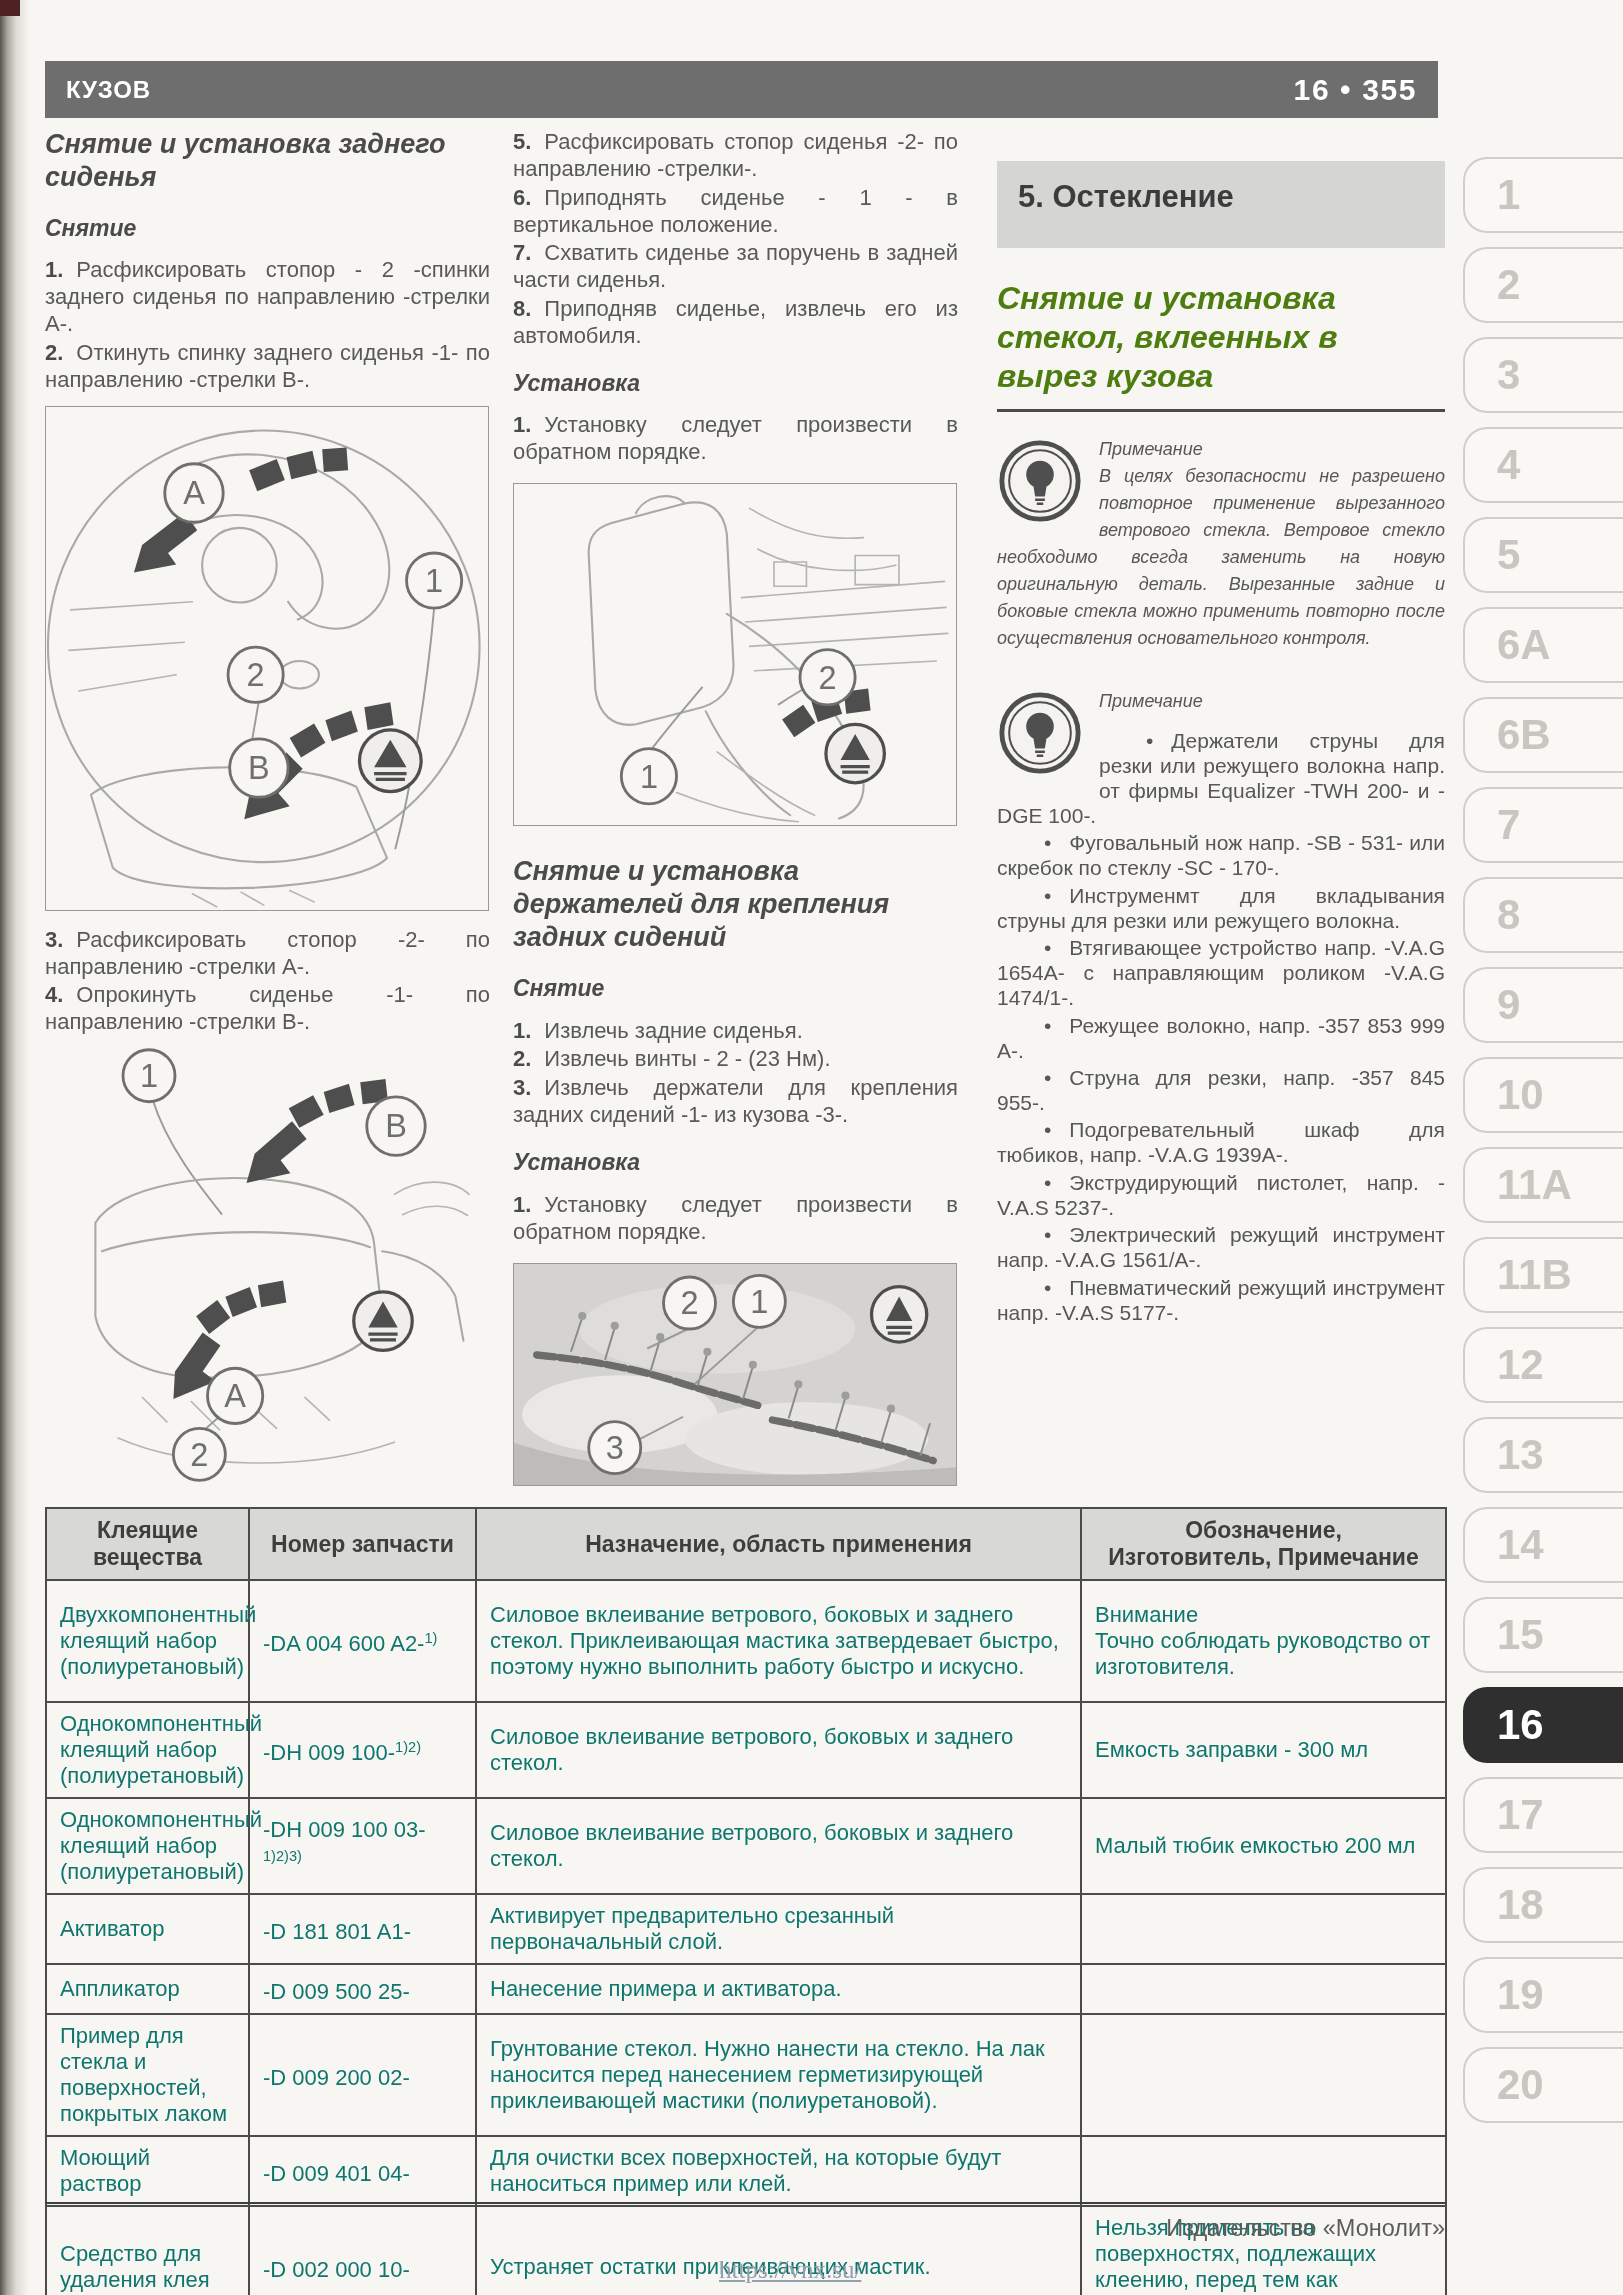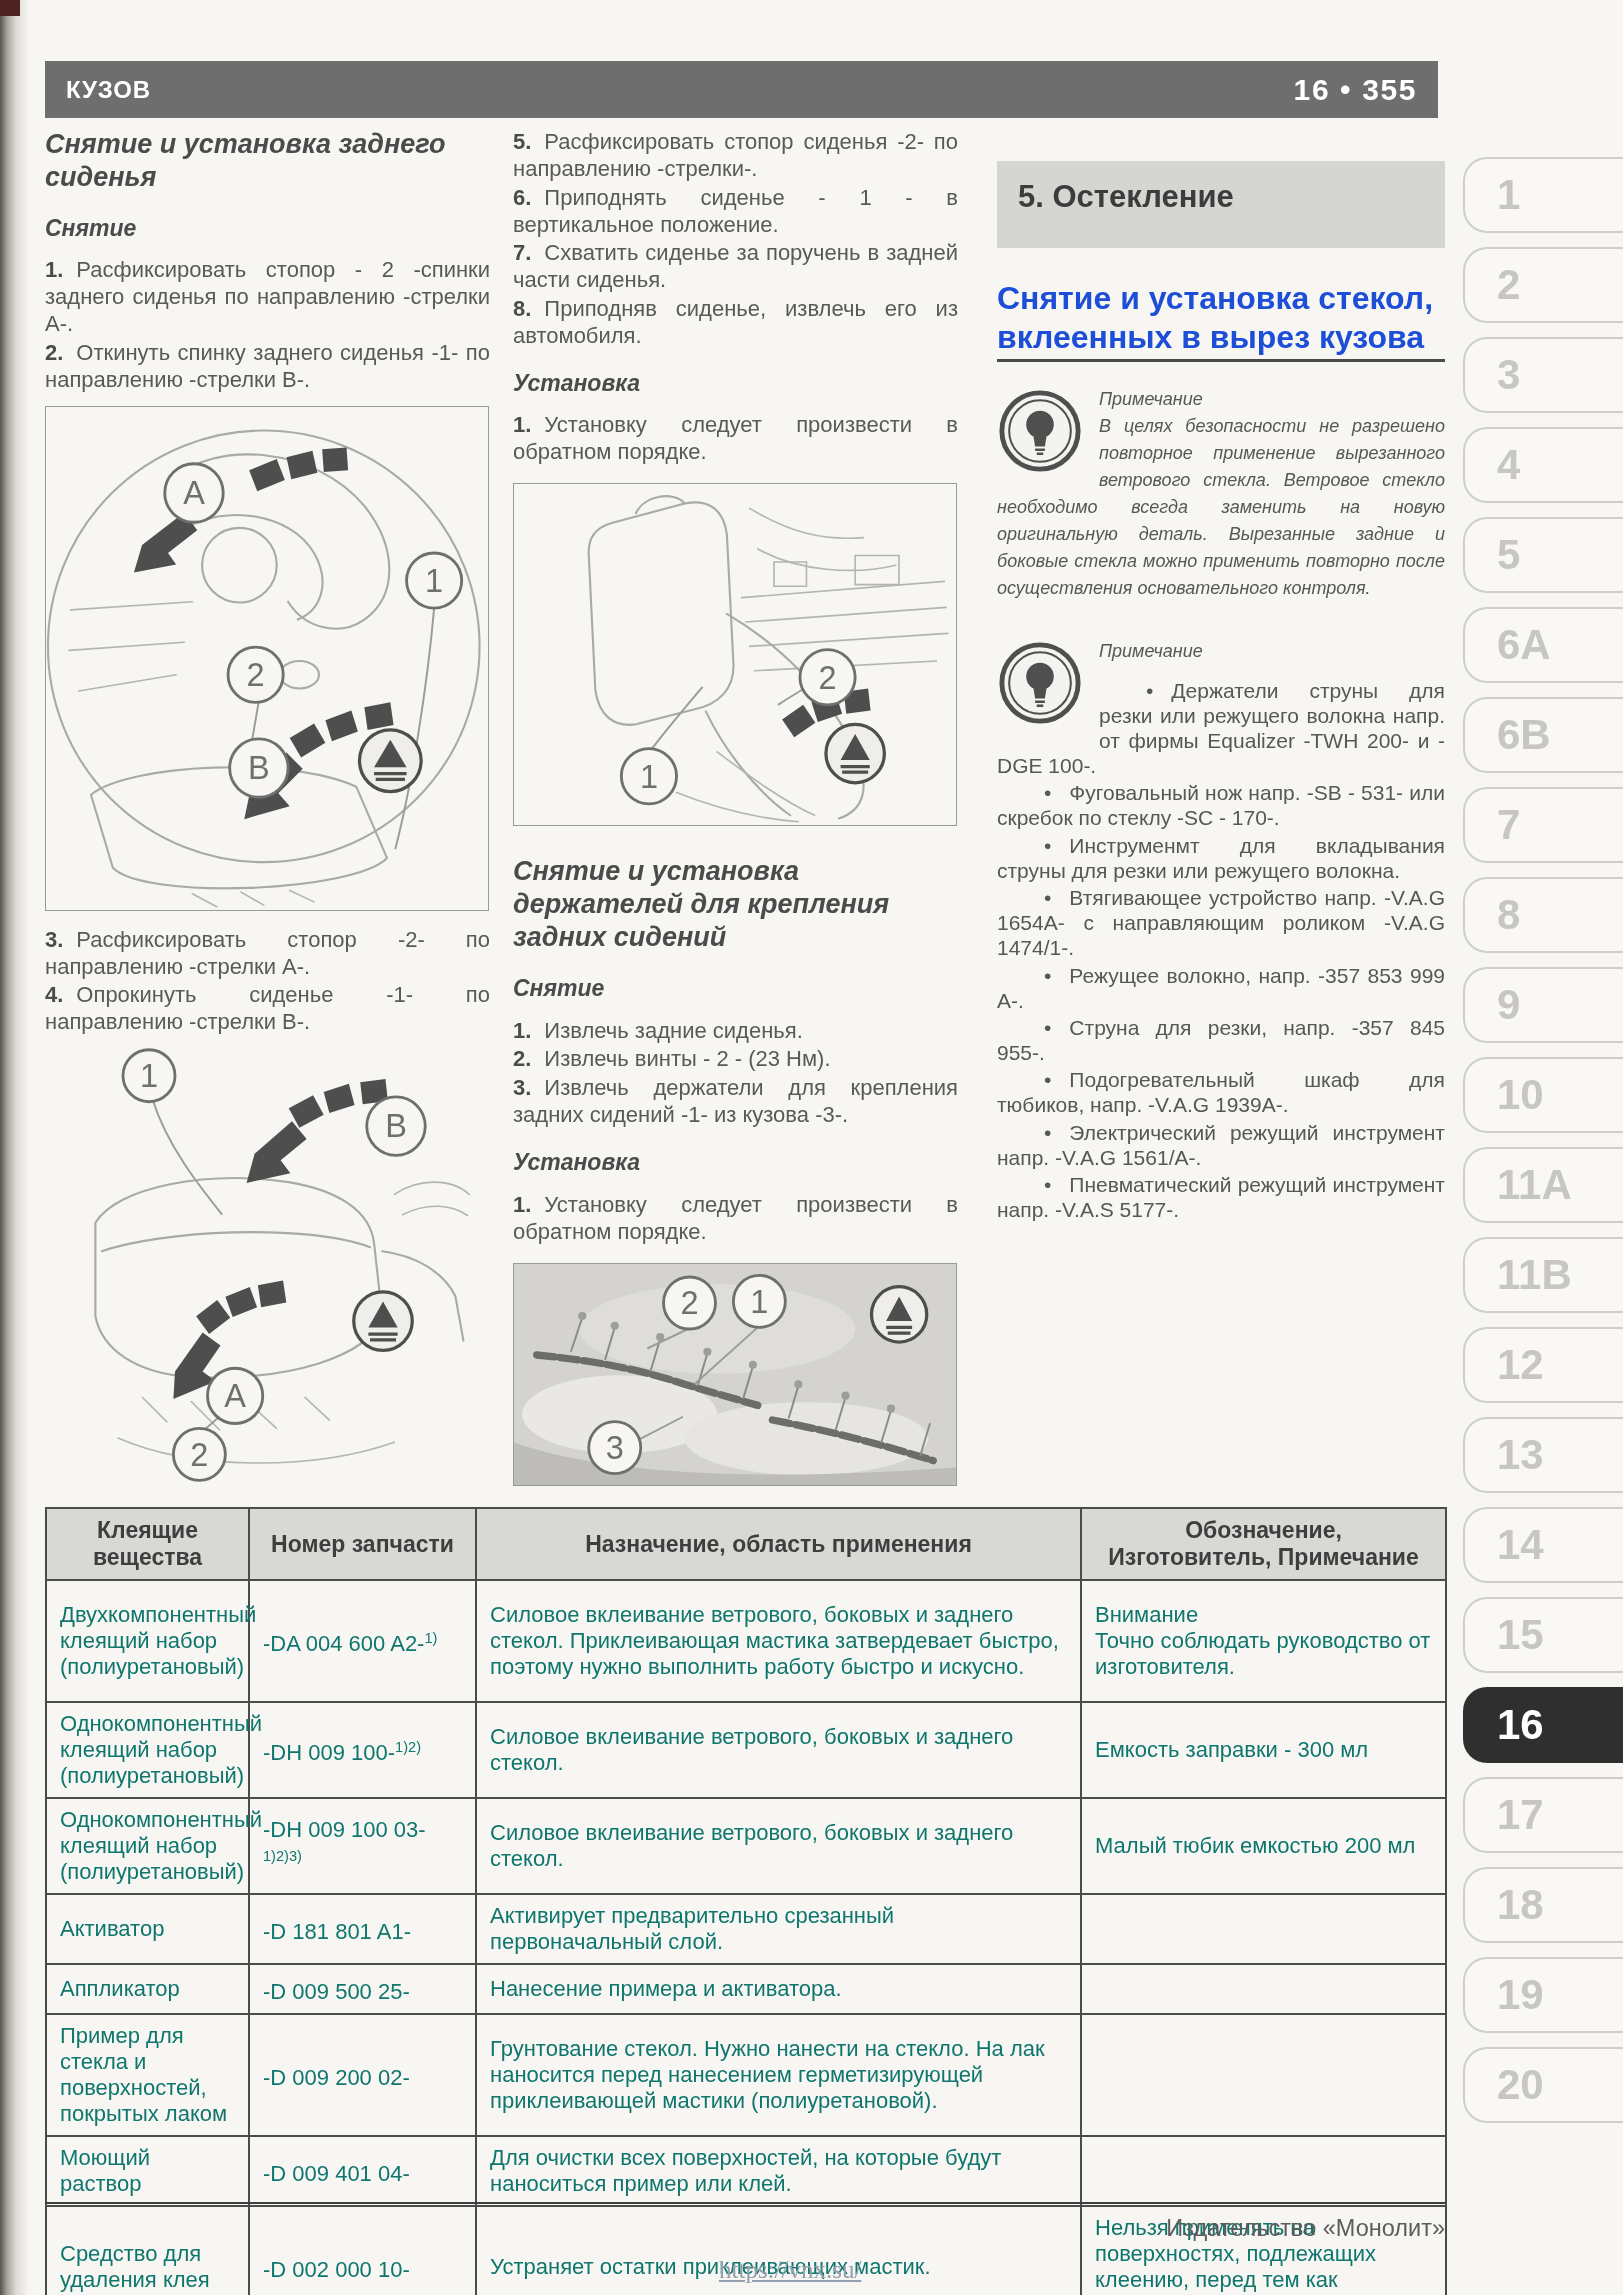--- a/index.html
+++ b/index.html
@@ -28,22 +28,22 @@
   .step{font-size:22px;line-height:27px;text-align:justify;margin:0 0 1.6px 0;color:#595959;}
   .step .sn{font-weight:bold;color:#4b4b4b;margin-right:13px;}
 
   .fig{border:1.6px solid #9a9a98;background:#f7f6f2;margin:13px 0 14.6px 0;overflow:hidden;}
   .fig.noborder{border:none;}
   .fig svg{display:block;}
 
   
   .secbox{background:#d5d5d2;color:#3c3c3c;font-size:31px;font-weight:bold;
           height:87px;box-sizing:border-box;padding:18px 0 0 21px;}
-  .h1r{font-size:32px;font-weight:bold;color:#1d4ed8;line-height:1.22;margin:31px 0 0 0;
-       padding-bottom:2px;border-bottom:3.2px solid #4a4a4a;}
+  .h1r{font-size:32px;font-weight:bold;color:#4d7c0f;line-height:1.22;margin:31px 0 0 0;
+       padding-bottom:13px;border-bottom:3.2px solid #4a4a4a;font-style:italic;}
   .note{margin-top:24px;font-style:italic;color:#575757;font-size:18px;line-height:27px;text-align:justify;}
   .note .ic{float:left;width:86px;height:86px;margin:1.6px 16px 4.9px 0;}
   .note .ttl{display:block;}
   .bullets{list-style:none;margin:13px 0 0 0;padding:0;color:#575757;
            font-size:21px;line-height:25px;}
   .bullets li{text-indent:47px;text-align:justify;margin:0 0 2.4px 0;}
   .bullets li::before{content:"•";padding-right:18px;font-style:normal;}
 
   
   .tblwrap{position:absolute;left:45px;top:1507px;width:1401px;}
@@ -294,20 +294,21 @@
     </div>
 
     <ul class="bullets">
       <li><span>Держатели струны для резки или режущего волокна напр. от фирмы Equalizer -TWH 200- и -DGE 100-.</span></li>
       <li><span>Фуговальный нож напр. -SB - 531- или скребок по стеклу -SC - 170-.</span></li>
       <li><span>Инструменмт для вкладывания струны для резки или режущего волокна.</span></li>
       <li><span>Втягивающее устройство напр. -V.A.G 1654A- с направляющим роликом -V.A.G 1474/1-.</span></li>
       <li><span>Режущее волокно, напр. -357 853 999 А-.</span></li>
       <li><span>Струна для резки, напр. -357 845 955-.</span></li>
       <li><span>Подогревательный шкаф для тюбиков, напр. -V.A.G 1939А-.</span></li>
+      <li><span>Экструдирующий пистолет, напр. -V.A.S 5237-.</span></li>
       <li><span>Электрический режущий инструмент напр. -V.A.G 1561/А-.</span></li>
       <li><span>Пневматический режущий инструмент напр. -V.A.S 5177-.</span></li>
     </ul>
   </div>
 
   <div class="tblwrap">
     <table>
       <thead>
         <tr>
           <th class="w1">Клеящие вещества</th>

